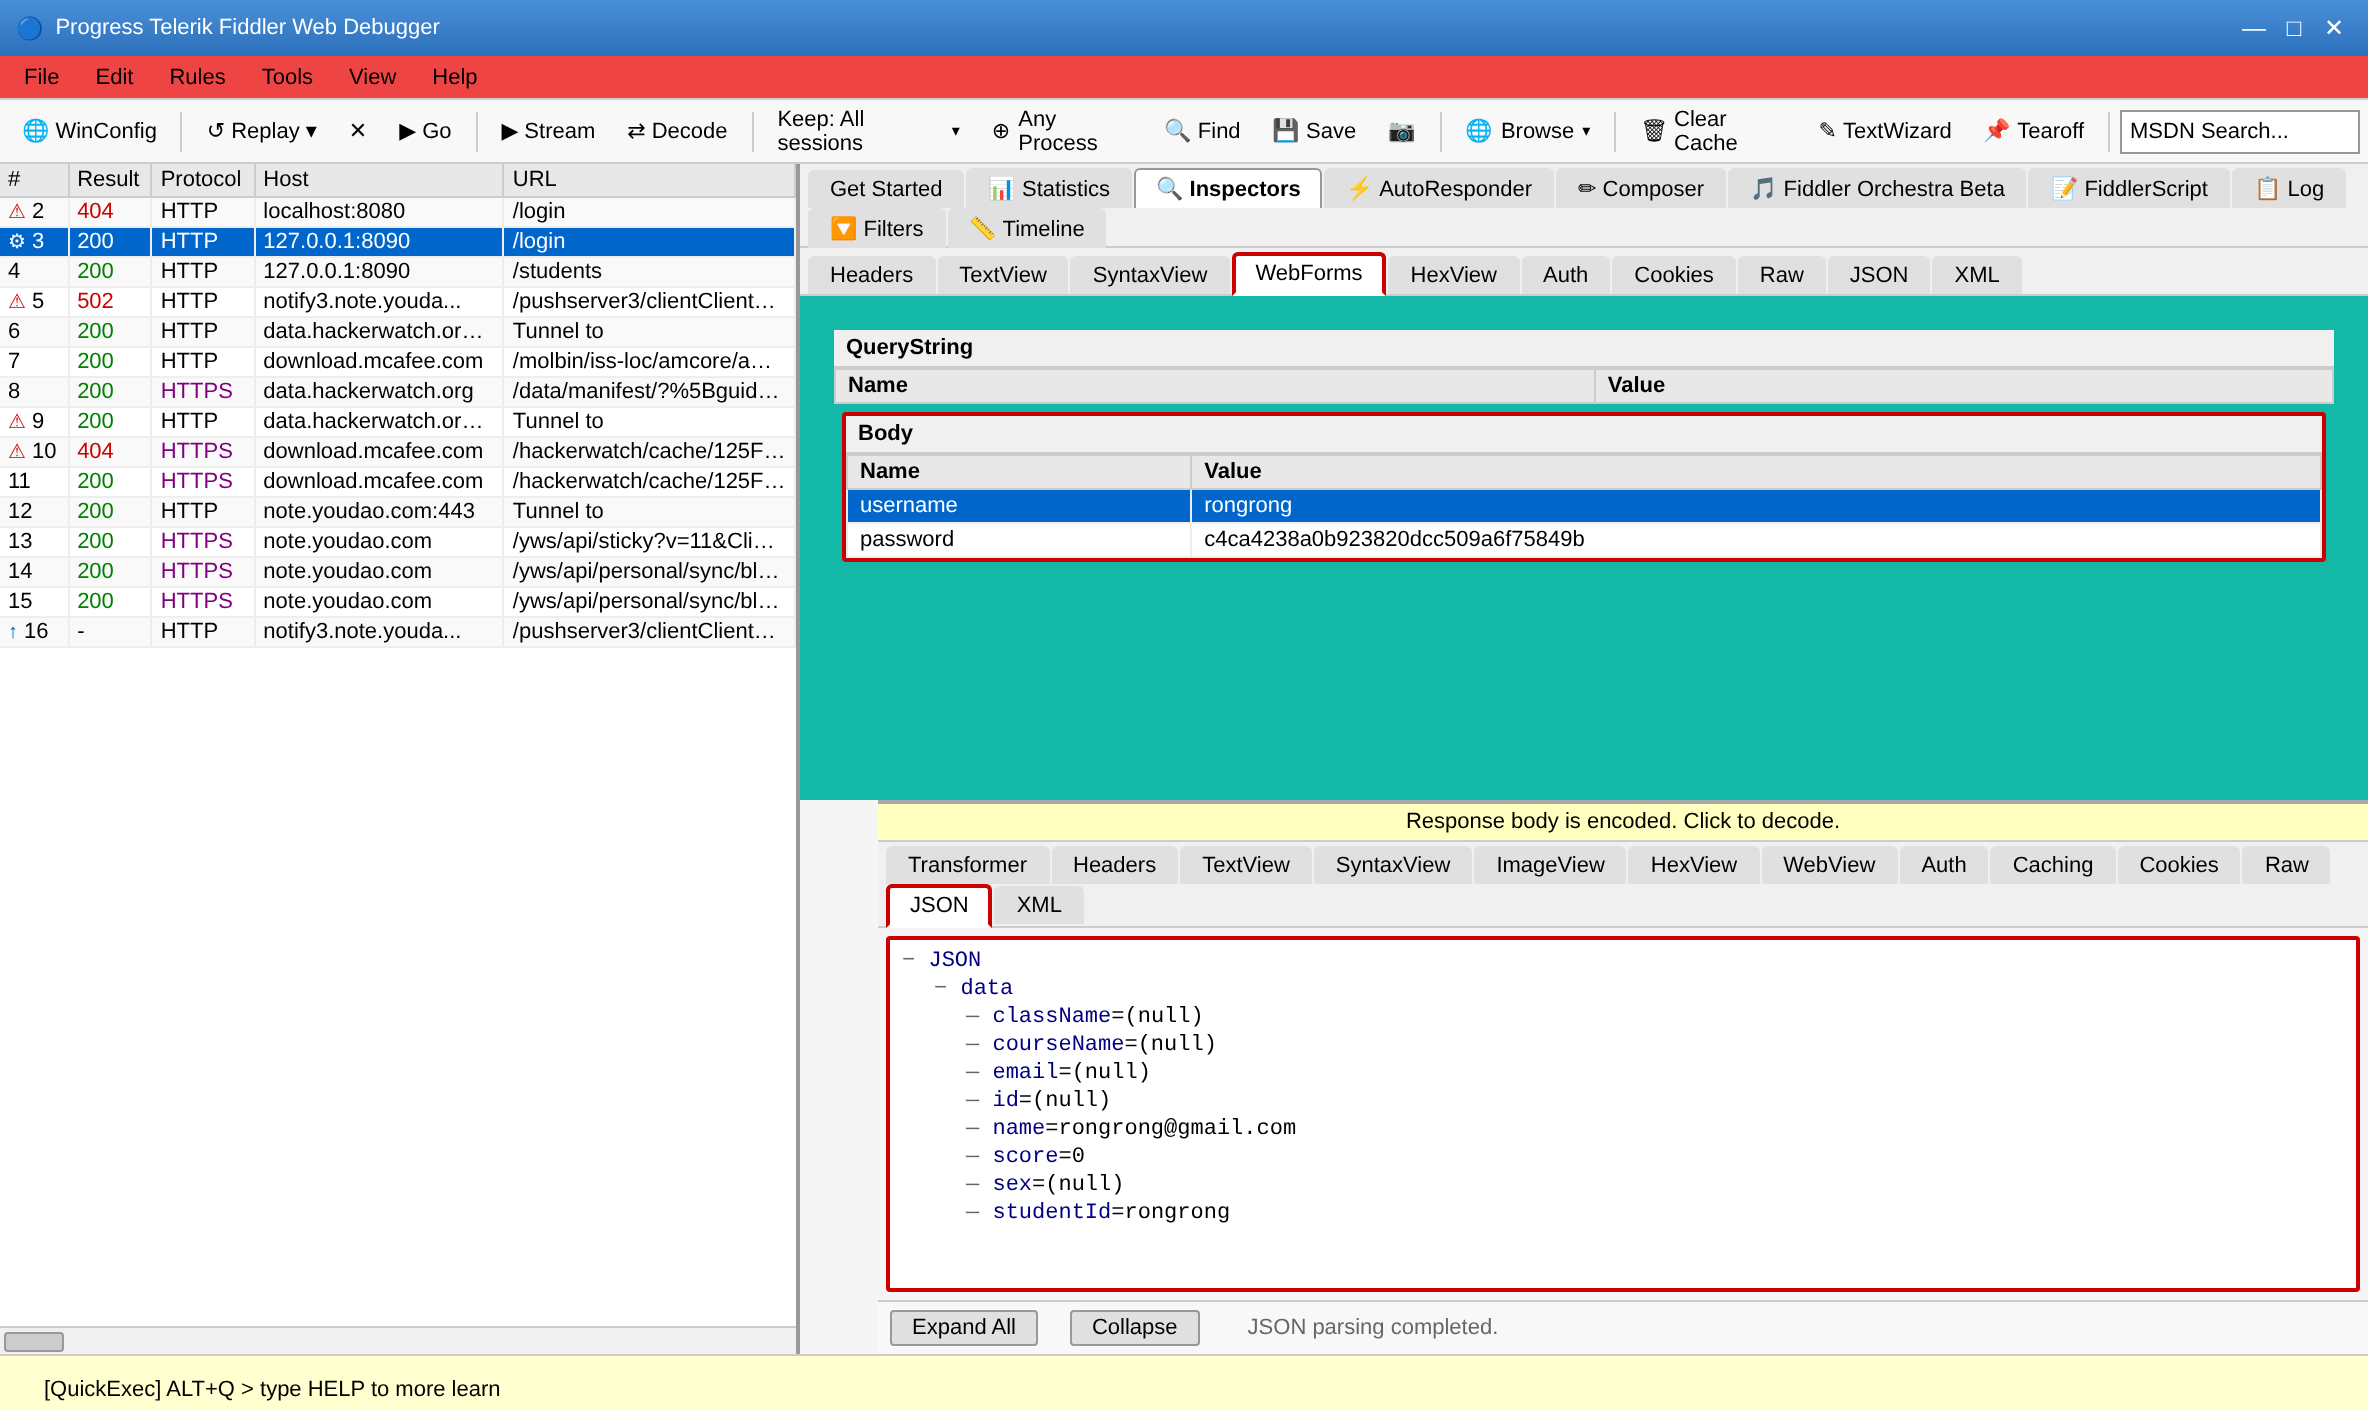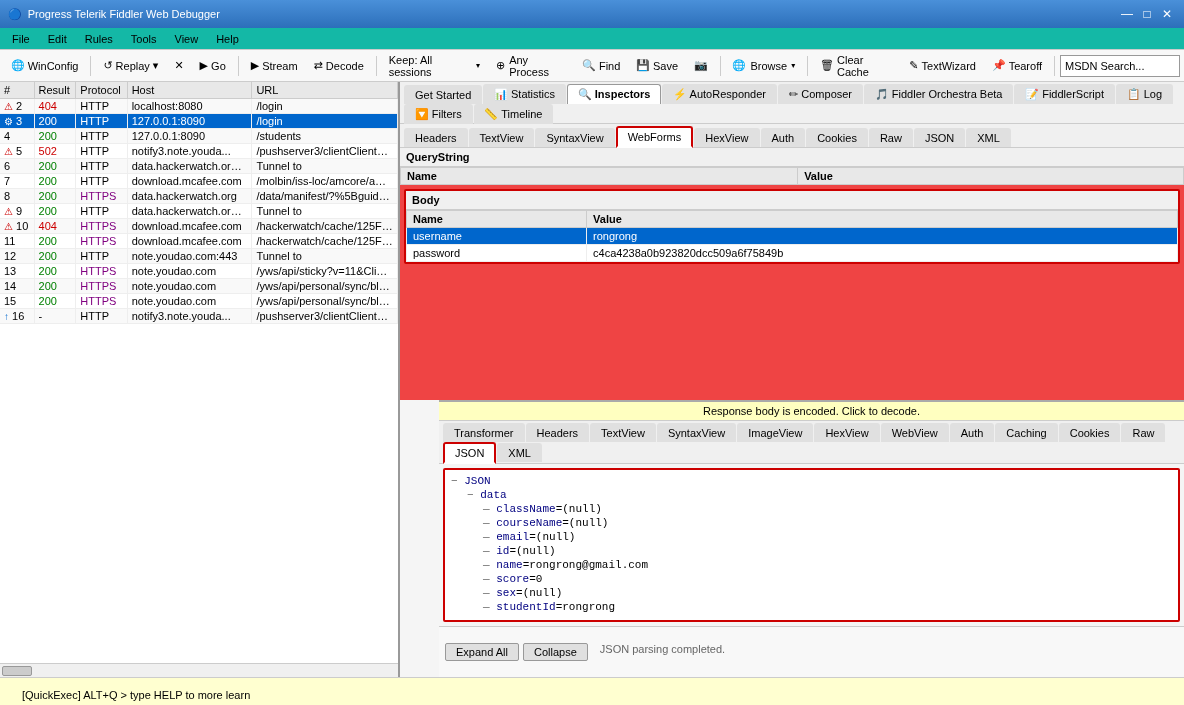--- a/index.html
+++ b/index.html
@@ -17,21 +17,21 @@
     }
     #titlebar .title-left { display: flex; align-items: center; gap: 6px; font-size: 11px; }
     #titlebar .title-controls { display: flex; gap: 2px; }
     #titlebar .title-controls span {
       width: 18px; height: 18px; display: flex; align-items: center; justify-content: center;
       cursor: pointer; border-radius: 2px; color: white; font-size: 12px;
     }
 
     
     #menubar {
-      background: #14b8a6;
+      background: #ef4444;
       border-bottom: 1px solid #ccc;
       height: 22px;
       display: flex;
       align-items: center;
       padding: 0 4px;
       gap: 2px;
     }
     #menubar span {
       padding: 2px 8px;
       cursor: pointer;
@@ -234,23 +234,23 @@
       margin: 4px;
       border-radius: 2px;
     }
     .json-line { padding: 1px 2px; }
     .json-key { color: #000080; }
     .json-minus { color: #666; cursor: pointer; }
 
     
     .response-actions {
       display: flex;
-      align-items: flex-start;
-      gap: 4px;
-      padding: 16px 6px;
+      align-items: center;
+      gap: 16px;
+      padding: 4px 6px;
       border-top: 1px solid #ccc;
       background: #f8f8f8;
     }
     .action-btn {
       padding: 2px 10px;
       background: #e0e0e0;
       border: 1px solid #999;
       cursor: pointer;
       font-size: 11px;
       border-radius: 2px;
@@ -587,21 +587,21 @@
         <div class="tab">SyntaxView</div>
         <div class="tab tab-highlighted">WebForms</div>
         <div class="tab">HexView</div>
         <div class="tab">Auth</div>
         <div class="tab">Cookies</div>
         <div class="tab">Raw</div>
         <div class="tab">JSON</div>
         <div class="tab">XML</div>
       </div>
 
-      <div class="panel-content" style="flex:1; min-height:0; overflow:auto; background:#ef4444; padding:0;">
+      <div class="panel-content" style="flex:1; min-height:0; overflow:auto; background:#14b8a6; padding:17px;">
 
         <div class="section-label">QueryString</div>
         <table class="kv-table">
           <thead>
             <tr>
               <th>Name</th>
               <th>Value</th>
             </tr>
           </thead>
           <tbody id="qs-tbody"></tbody>

